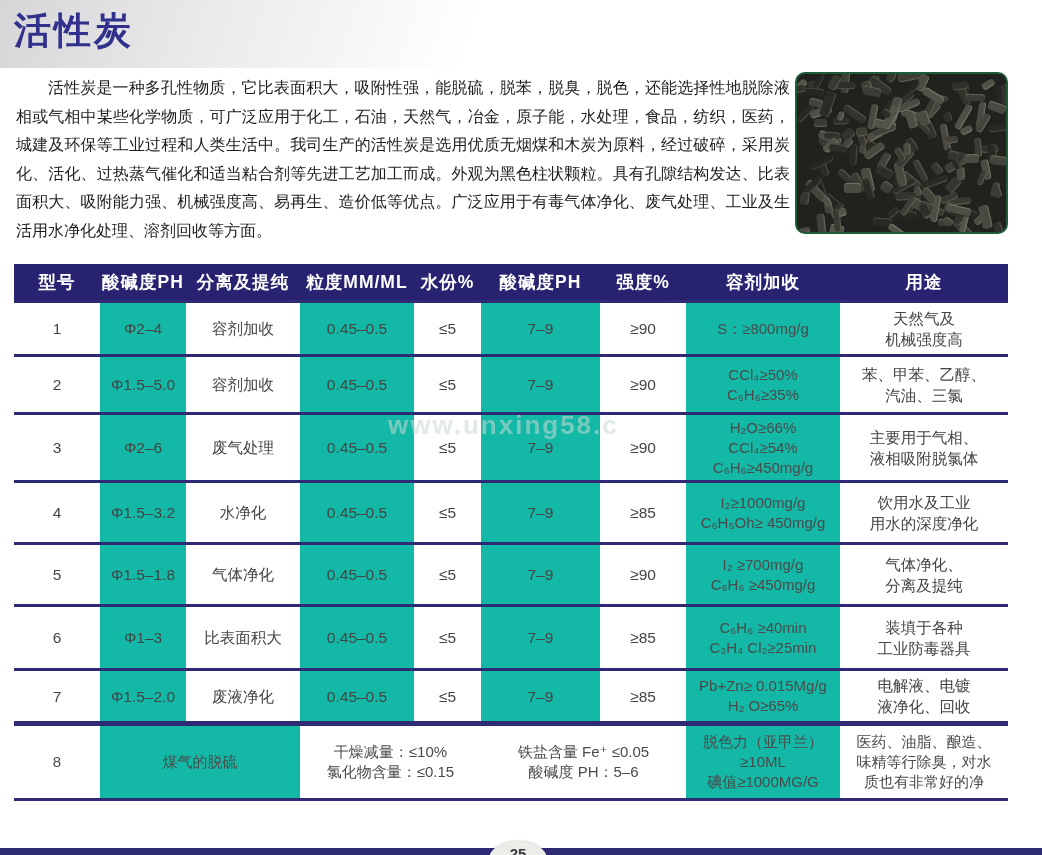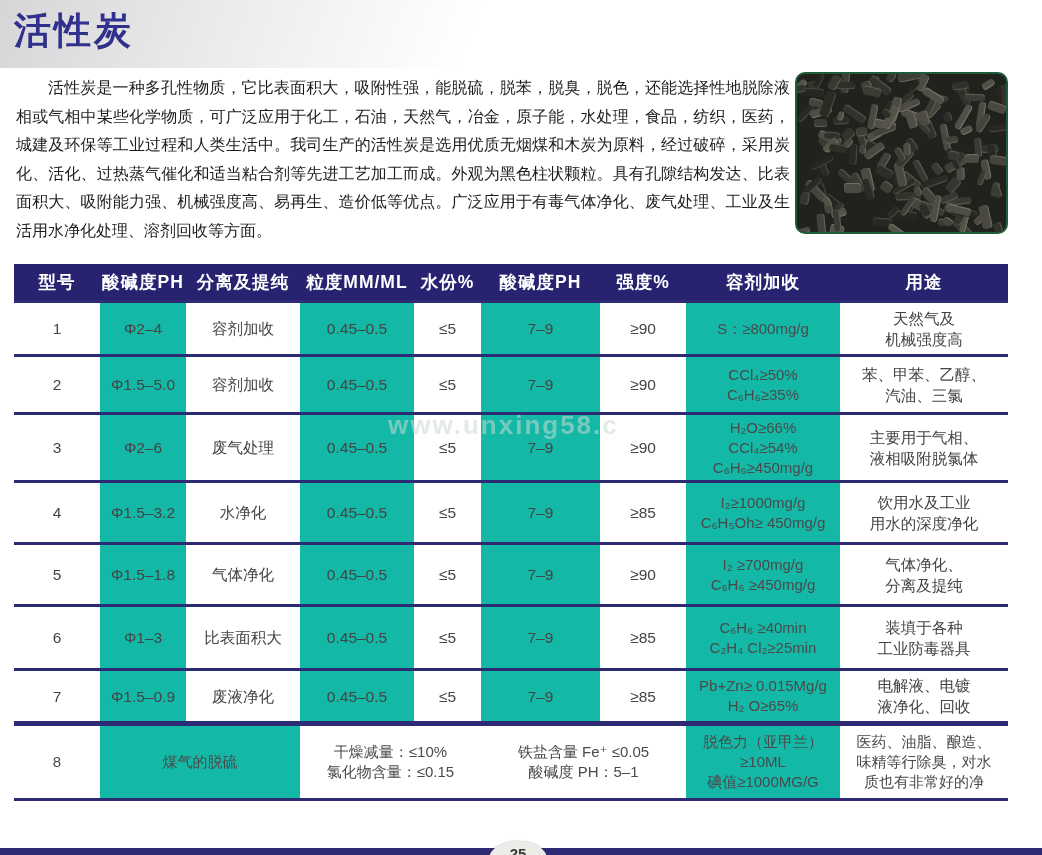--- a/index.html
+++ b/index.html
@@ -336,38 +336,38 @@
           <td>≤5</td>
           <td class="pale">7–9</td>
           <td>≥85</td>
           <td class="pale chem">C₆H₆ ≥40min
 C₂H₄ Cl₂≥25min</td>
           <td>装填于各种
 工业防毒器具</td>
         </tr>
         <tr class="r7">
           <td>7</td>
-          <td class="pale">Φ1.5–0.9</td>
+          <td class="pale">Φ1.5–2.0</td>
           <td>废液净化</td>
           <td class="pale">0.45–0.5</td>
           <td>≤5</td>
           <td class="pale">7–9</td>
           <td>≥85</td>
           <td class="pale chem">Pb+Zn≥ 0.015Mg/g
 H₂ O≥65%</td>
           <td>电解液、电镀
 液净化、回收</td>
         </tr>
         <tr class="r8">
           <td colspan="1" class="chem">8</td>
           <td colspan="2" class="pale chem">煤气的脱硫</td>
           <td colspan="2" class="chem">干燥减量：≤10%
 氯化物含量：≤0.15</td>
           <td colspan="2" class="chem">铁盐含量 Fe⁺ ≤0.05
-酸碱度 PH：5–1</td>
+酸碱度 PH：5–6</td>
           <td colspan="1" class="pale chem">脱色力（亚甲兰）≥10ML
 碘值≥1000MG/G</td>
           <td colspan="1" class="chem">医药、油脂、酿造、
 味精等行除臭，对水
 质也有非常好的净</td>
         </tr>
       </tbody>
   </table>
 
   <div id="watermark">www.unxing58.c</div>

